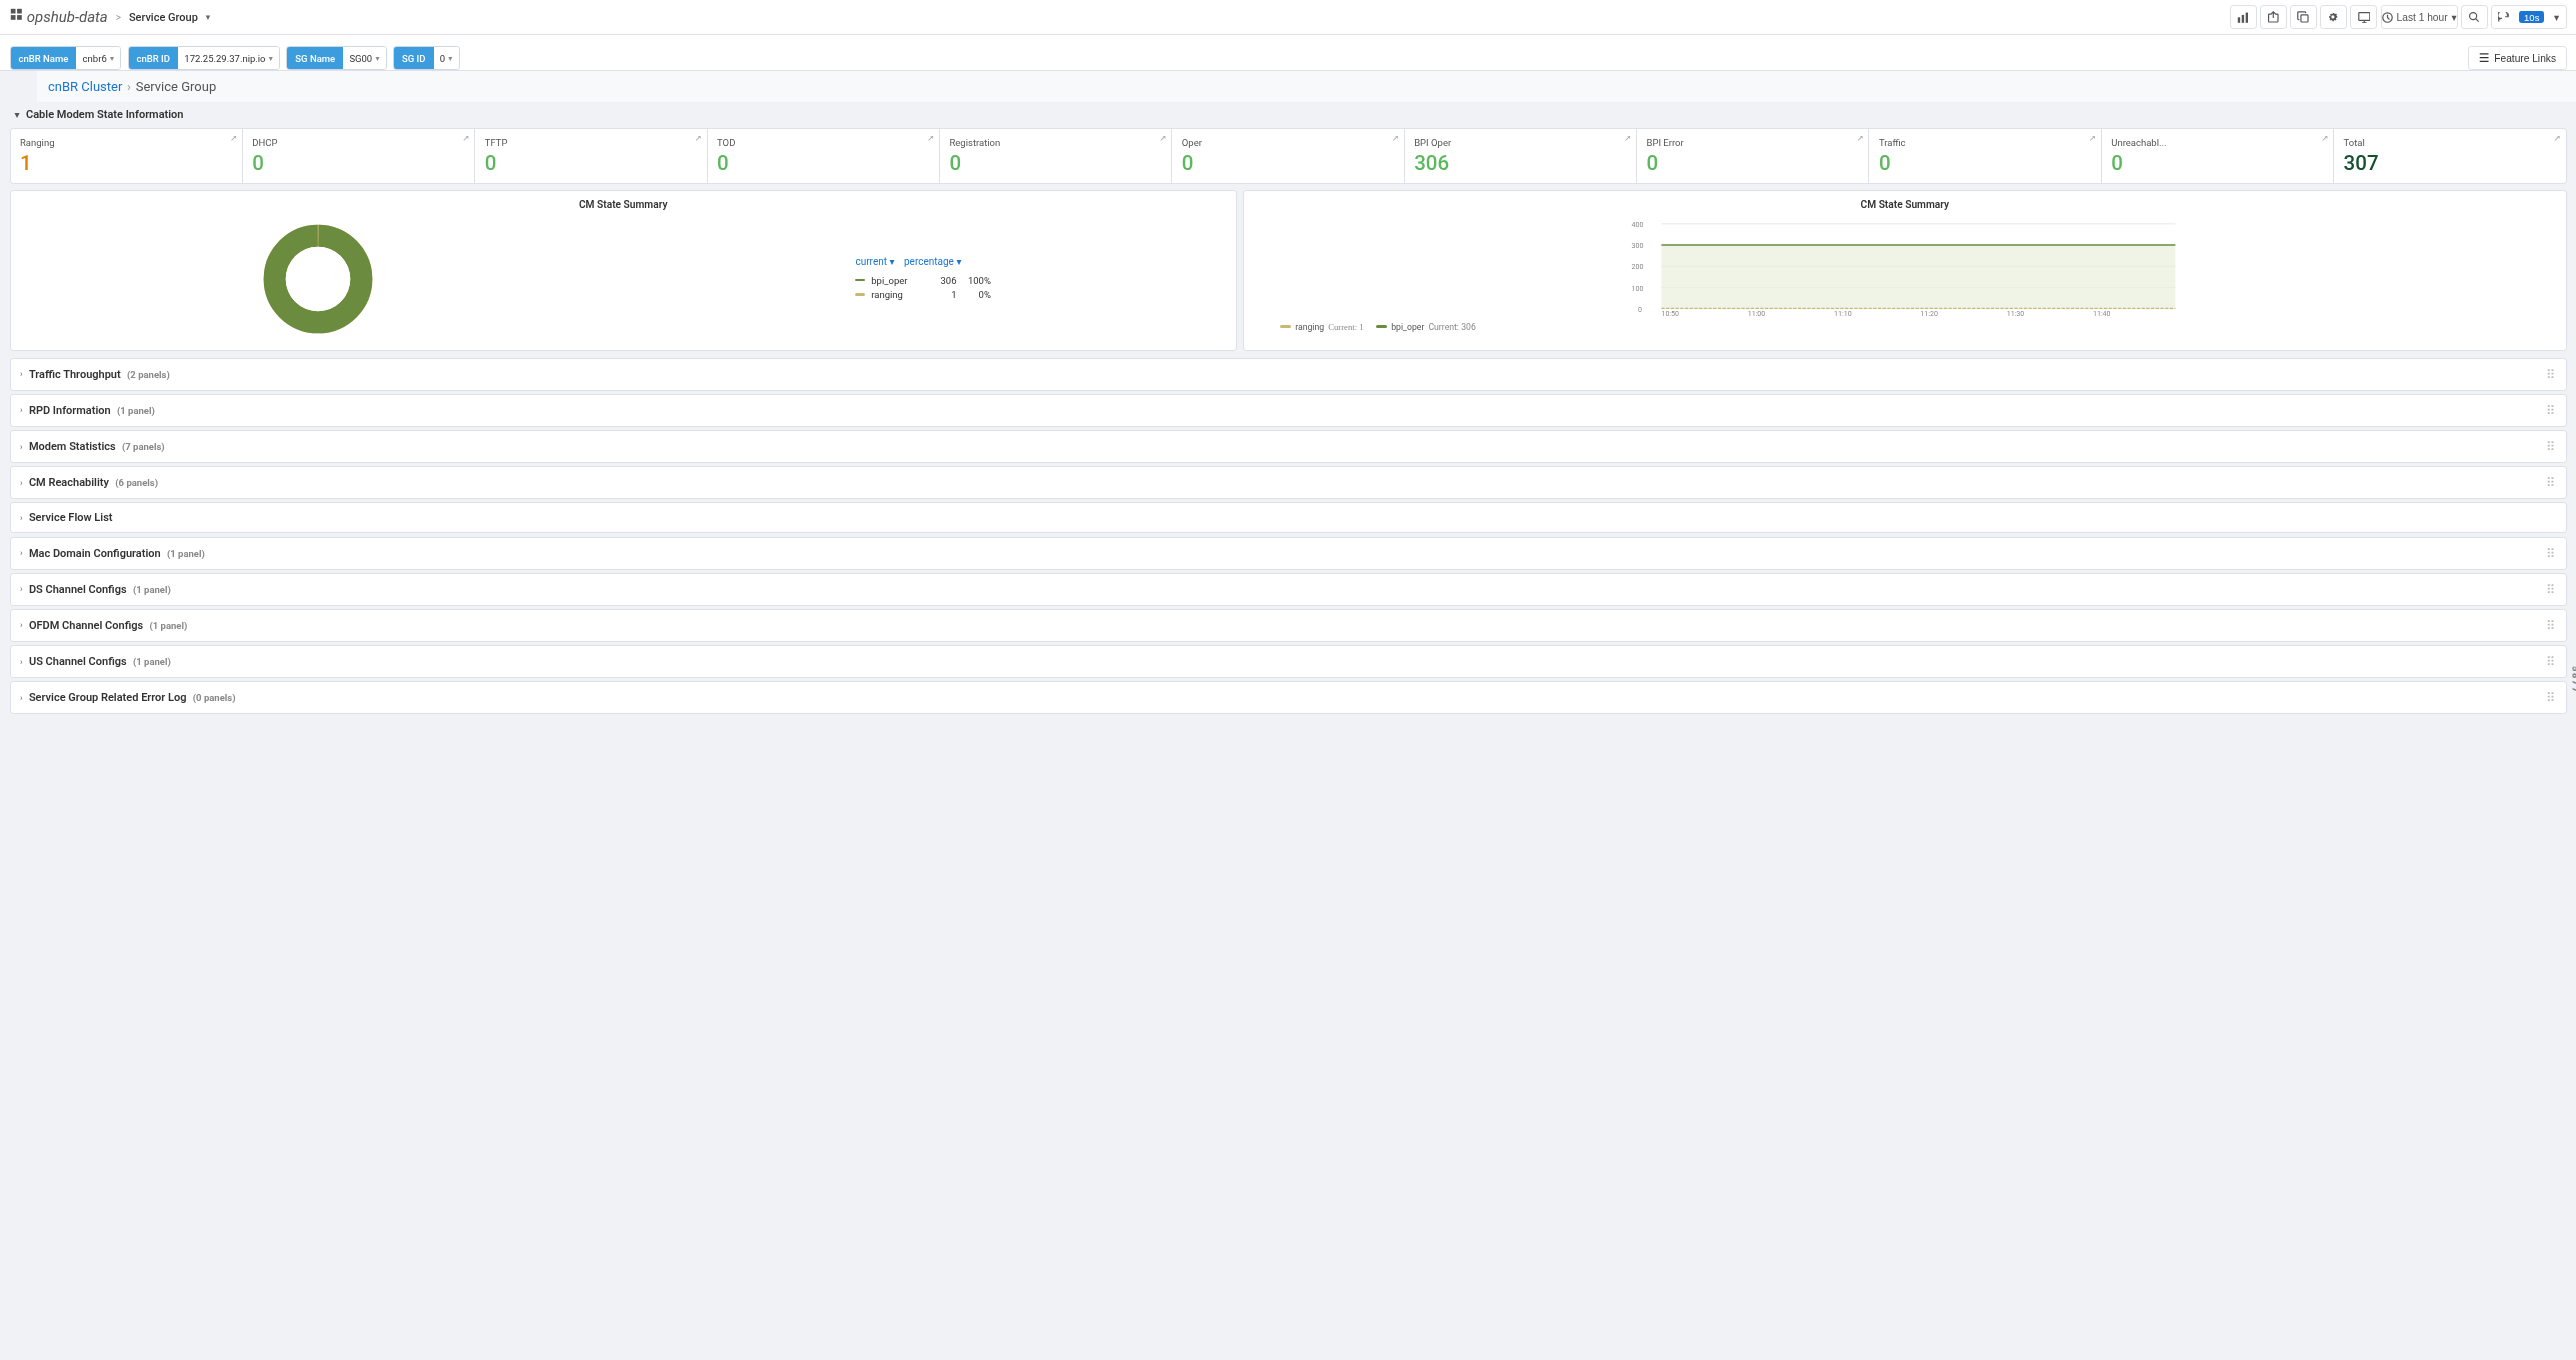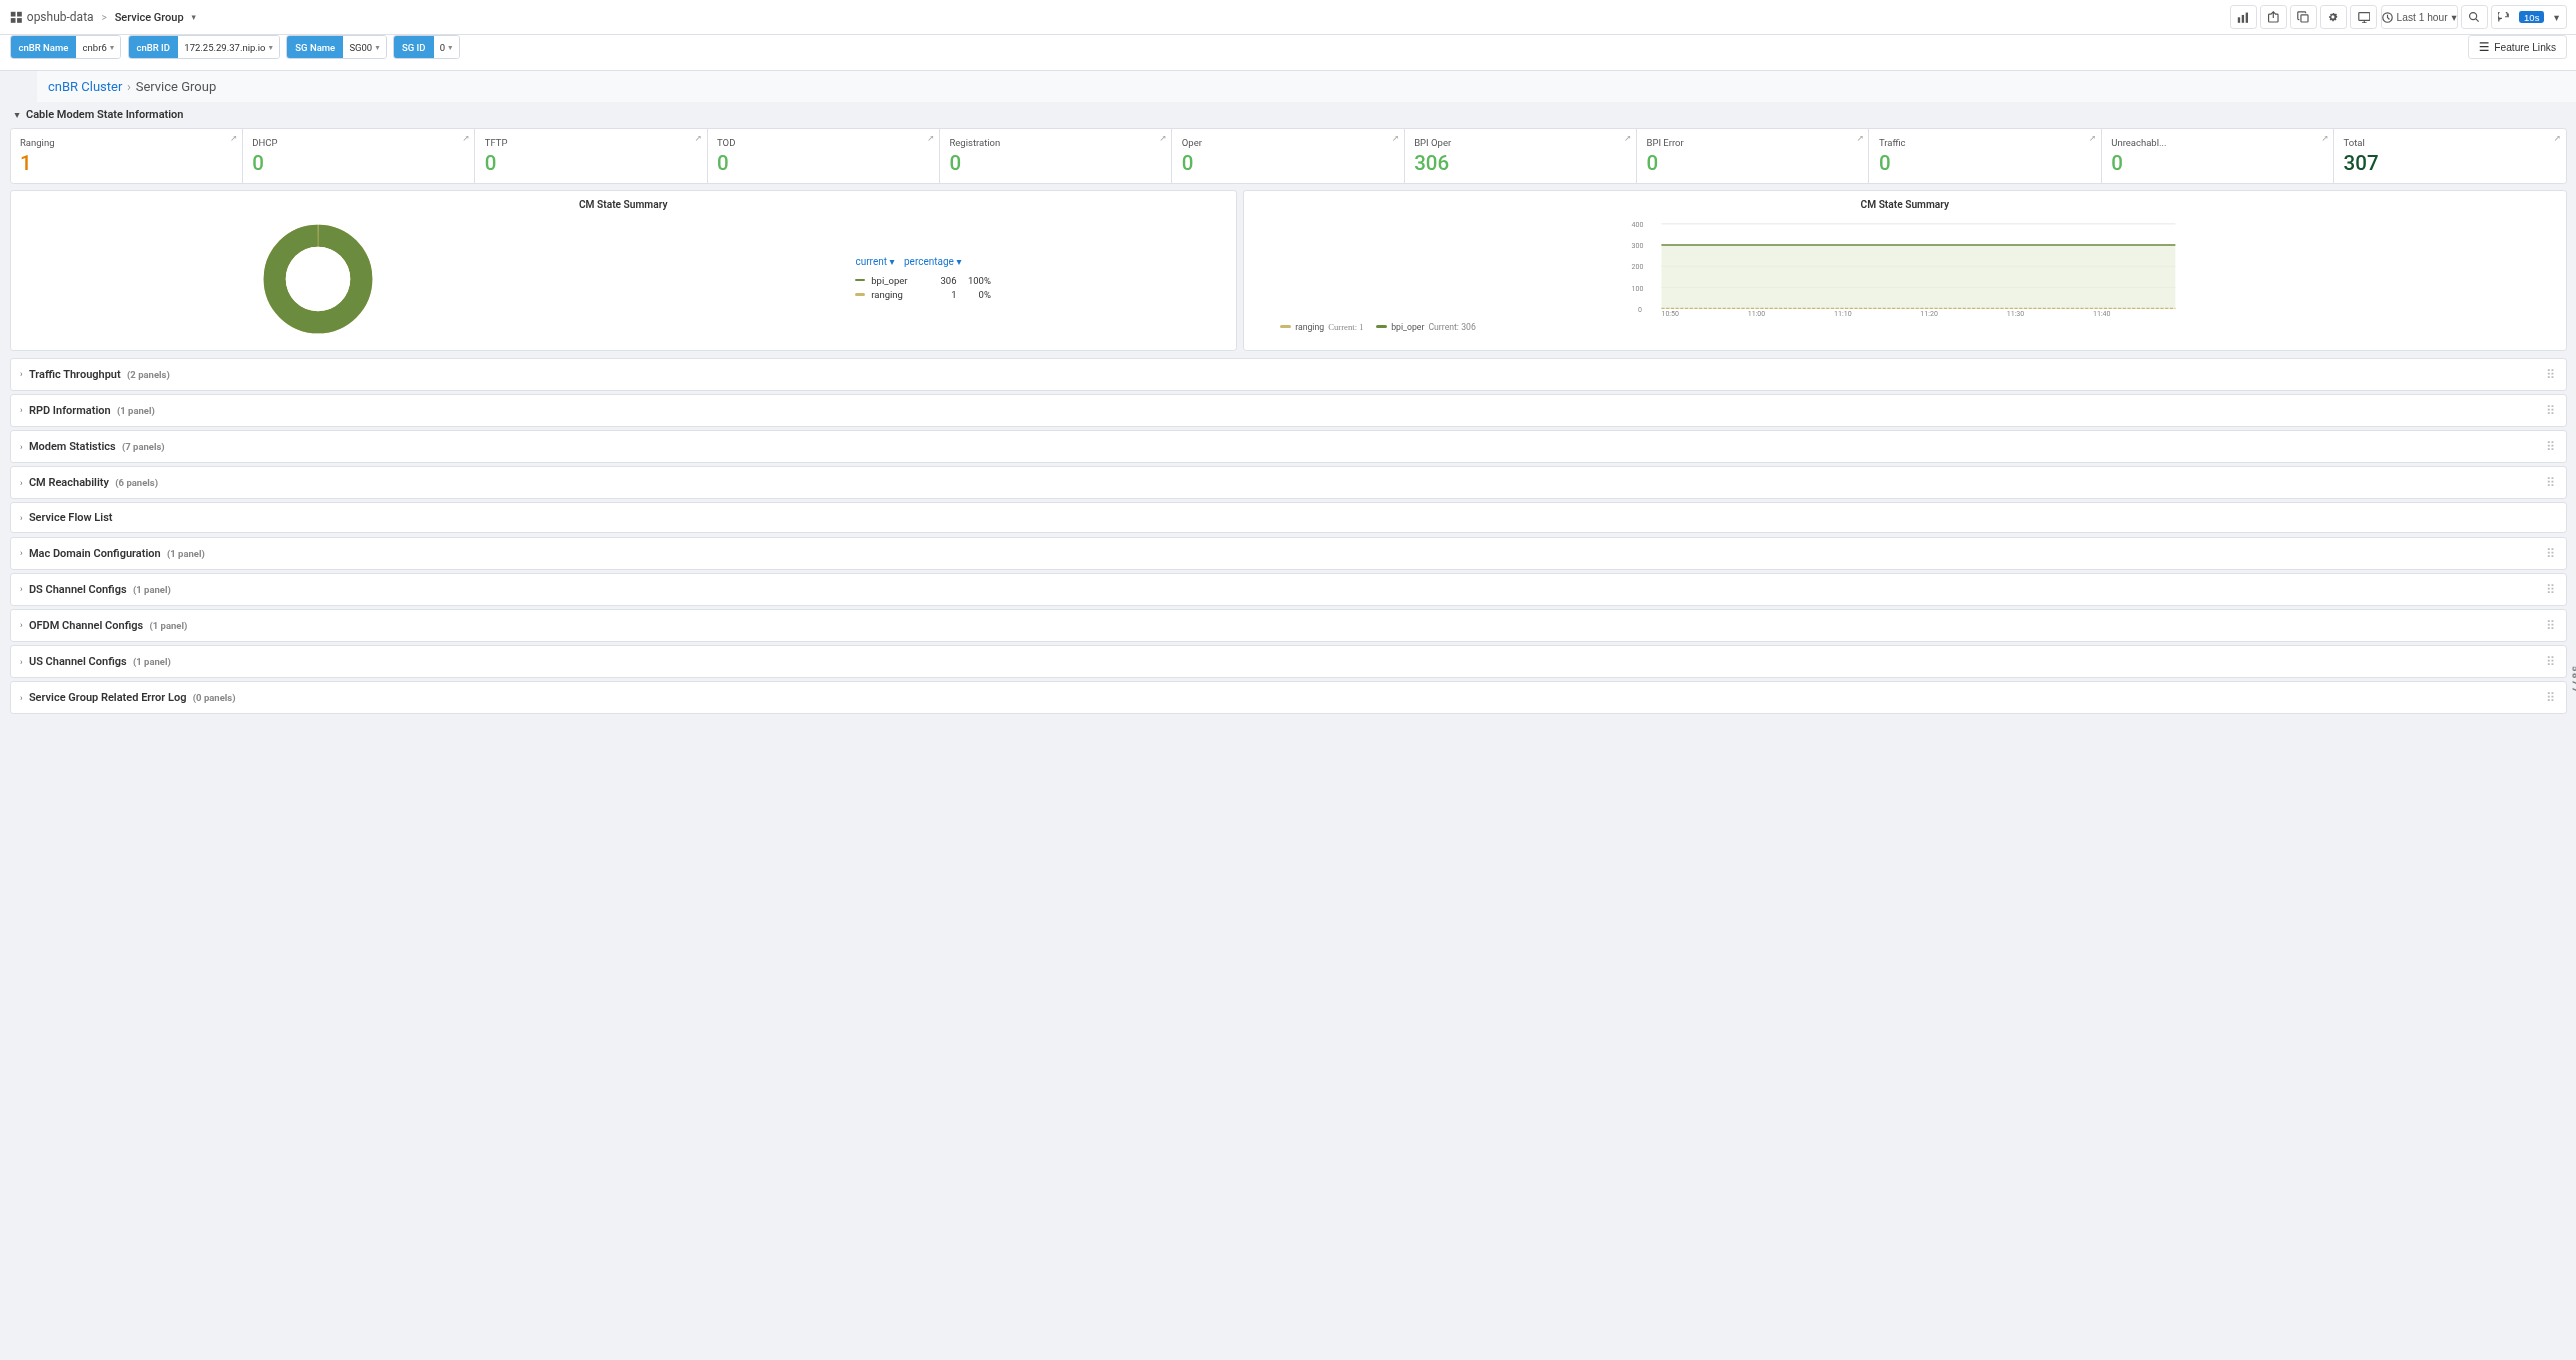--- a/index.html
+++ b/index.html
@@ -4,21 +4,21 @@
   <style>
     * { box-sizing: border-box; margin: 0; padding: 0; }
     body { font-family: -apple-system, BlinkMacSystemFont, 'Segoe UI', Roboto, sans-serif; font-size: 10.2px; background: #f0f2f5; color: #333; }
 
     
     .navbar {
       display: flex; align-items: center; justify-content: space-between;
       background: #fff; border-bottom: 0.8px solid #dde1e7; padding: 0 9.5px; height: 35px;
     }
     .navbar-left { display: flex; align-items: center; gap: 4.7px; }
-    .navbar-left .app-icon { display: flex; align-items: flex-end; gap: 4.7px; color: #555; font-size: 12px; }
+    .navbar-left .app-icon { display: flex; align-items: flex-start; gap: 4.7px; color: #555; font-size: 15px; font-style: italic; }
     .navbar-left .app-icon svg { width: 12.6px; height: 12.6px; }
     .breadcrumb-sep { color: #999; margin: 0 3.2px; }
     .nav-title { font-size: 11px; font-weight: 500; color: #333; }
     .nav-dropdown-arrow { color: #666; font-size: 8.7px; margin-left: 3.2px; }
     .navbar-right { display: flex; align-items: center; gap: 3.2px; }
     .nav-btn {
       display: flex; align-items: center; justify-content: center;
       width: 27px; height: 24px; border: 0.8px solid #dde1e7; background: #fff;
       border-radius: 3.2px; cursor: pointer; color: #555;
     }
@@ -31,21 +31,21 @@
       display: flex; align-items: center; gap: 10px;
       height: 24px; padding: 0 6.3px; border: 0.8px solid #dde1e7; background: #fff;
       border-radius: 3.2px; cursor: pointer; color: #555; font-size: 10.2px;
     }
     .refresh-badge {
       background: #1976d2; color: #fff; padding: 0.8px 4.7px; border-radius: 2.4px; font-size: 9.5px;
     }
 
     
     .filter-bar {
-      display: flex; align-items: flex-start; justify-content: space-between;
+      display: flex; align-items: flex-end; justify-content: space-between;
       background: #fff; border-bottom: 0.8px solid #dde1e7; padding: 0 9.5px; height: 36px;
     }
     .filter-bar-left { display: flex; align-items: center; gap: 6.3px; }
     .filter-chip {
       display: flex; align-items: center; gap: 0; border: 0.8px solid #cfd8e3; border-radius: 3.2px; overflow: hidden; height: 24px;
     }
     .filter-chip-label {
       background: #3b9ddd; color: #fff; padding: 0 8px; font-size: 9.5px; font-weight: 500; height: 100%; display: flex; align-items: center;
     }
     .filter-chip-value {

